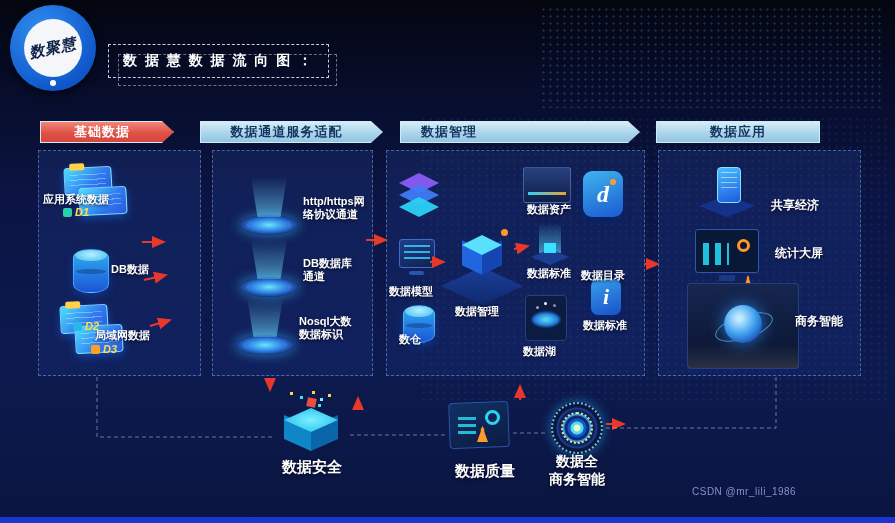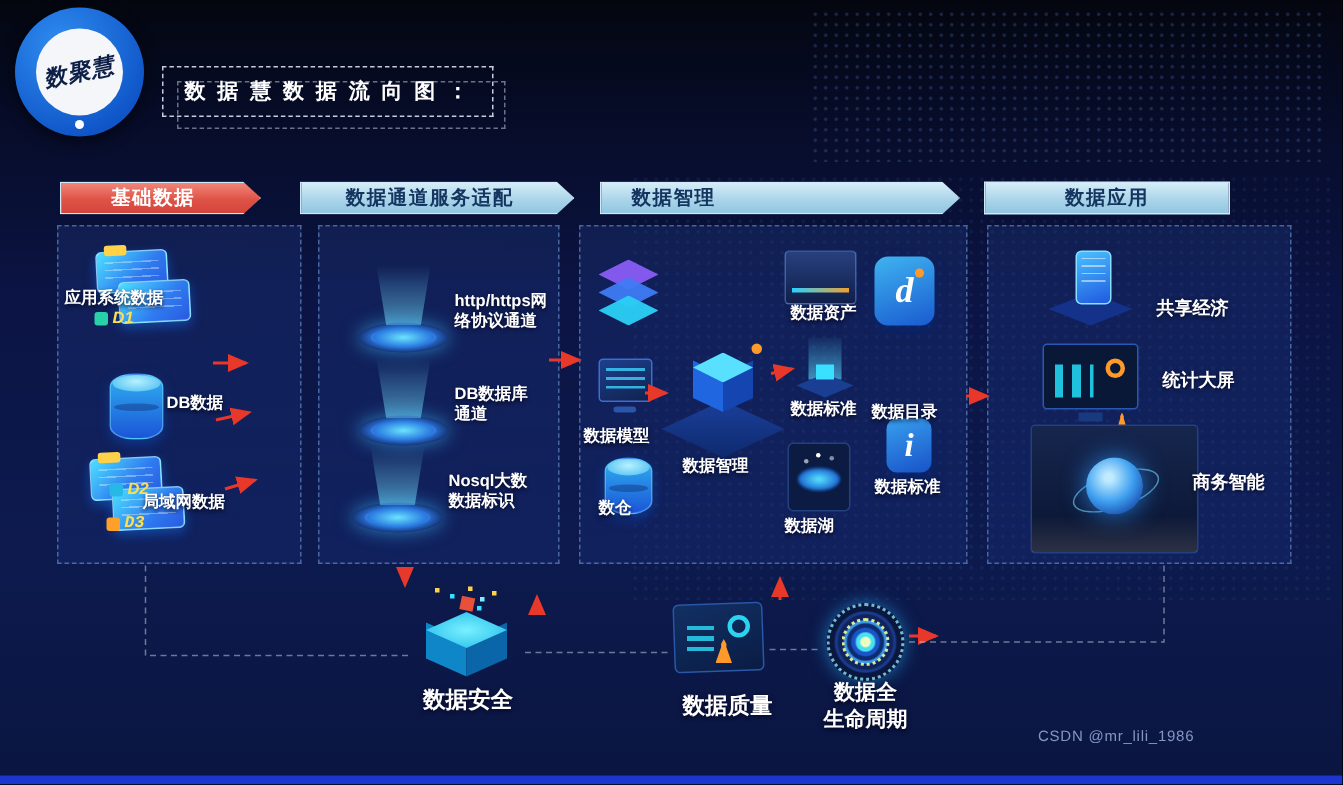--- a/index.html
+++ b/index.html
@@ -242,21 +242,21 @@
       <b>D2</b>
     </div>
 
     <div class="abs icon-servers" style="left:18px;top:150px;">
       <i class="c1">
           <u></u>
         </i>
         <i class="c2"></i>
     </div>
     <div class="lbl" style="left:56px;top:178px;width:100px;">局域网数据</div>
-    <div class="badge" style="left:32px;top:192px;font-family:Liberation Mono, monospace;">
+    <div class="badge" style="left:52px;top:192px;">
       <i class="chip-3"></i>
       <b>D3</b>
     </div>
   </div>
 
   <div class="panel" style="left:212px;width:161px;">
     <div class="abs icon-platform" style="left:24px;top:26px;">
       <div class="beam"></div>
         <div class="ring"></div>
         <div class="base"></div>
@@ -367,21 +367,21 @@
   <div class="abs icon-quality" style="left:449px;top:398px;z-index:2;">
     <i class="qpanel"></i>
       <i class="qbars"></i>
       <i class="qring"></i>
       <i class="qperson"></i>
   </div>
   <div class="blbl" style="left:446px;top:462px;width:78px;">数据质量</div>
 
   <div class="abs icon-lifecycle" style="left:551px;top:402px;z-index:2;"></div>
   <div class="blbl" style="left:538px;top:452px;width:78px;font-size:14px;">数据全
-生命周期</div>
+商务智能</div>
 
   <svg id="wires" width="895" height="523">
     <defs>
       <marker id="arw" markerWidth="8" markerHeight="8" refX="6" refY="3" orient="auto">
         <path d="M0,0 L7,3 L0,6 Z" fill="#e8382a"></path>
       </marker>
     </defs>
     <g stroke="#e8382a" stroke-width="2" fill="none">
       <path d="M142,242 L164,242" marker-end="url(#arw)"></path>
       <path d="M144,280 L166,275" marker-end="url(#arw)"></path>

